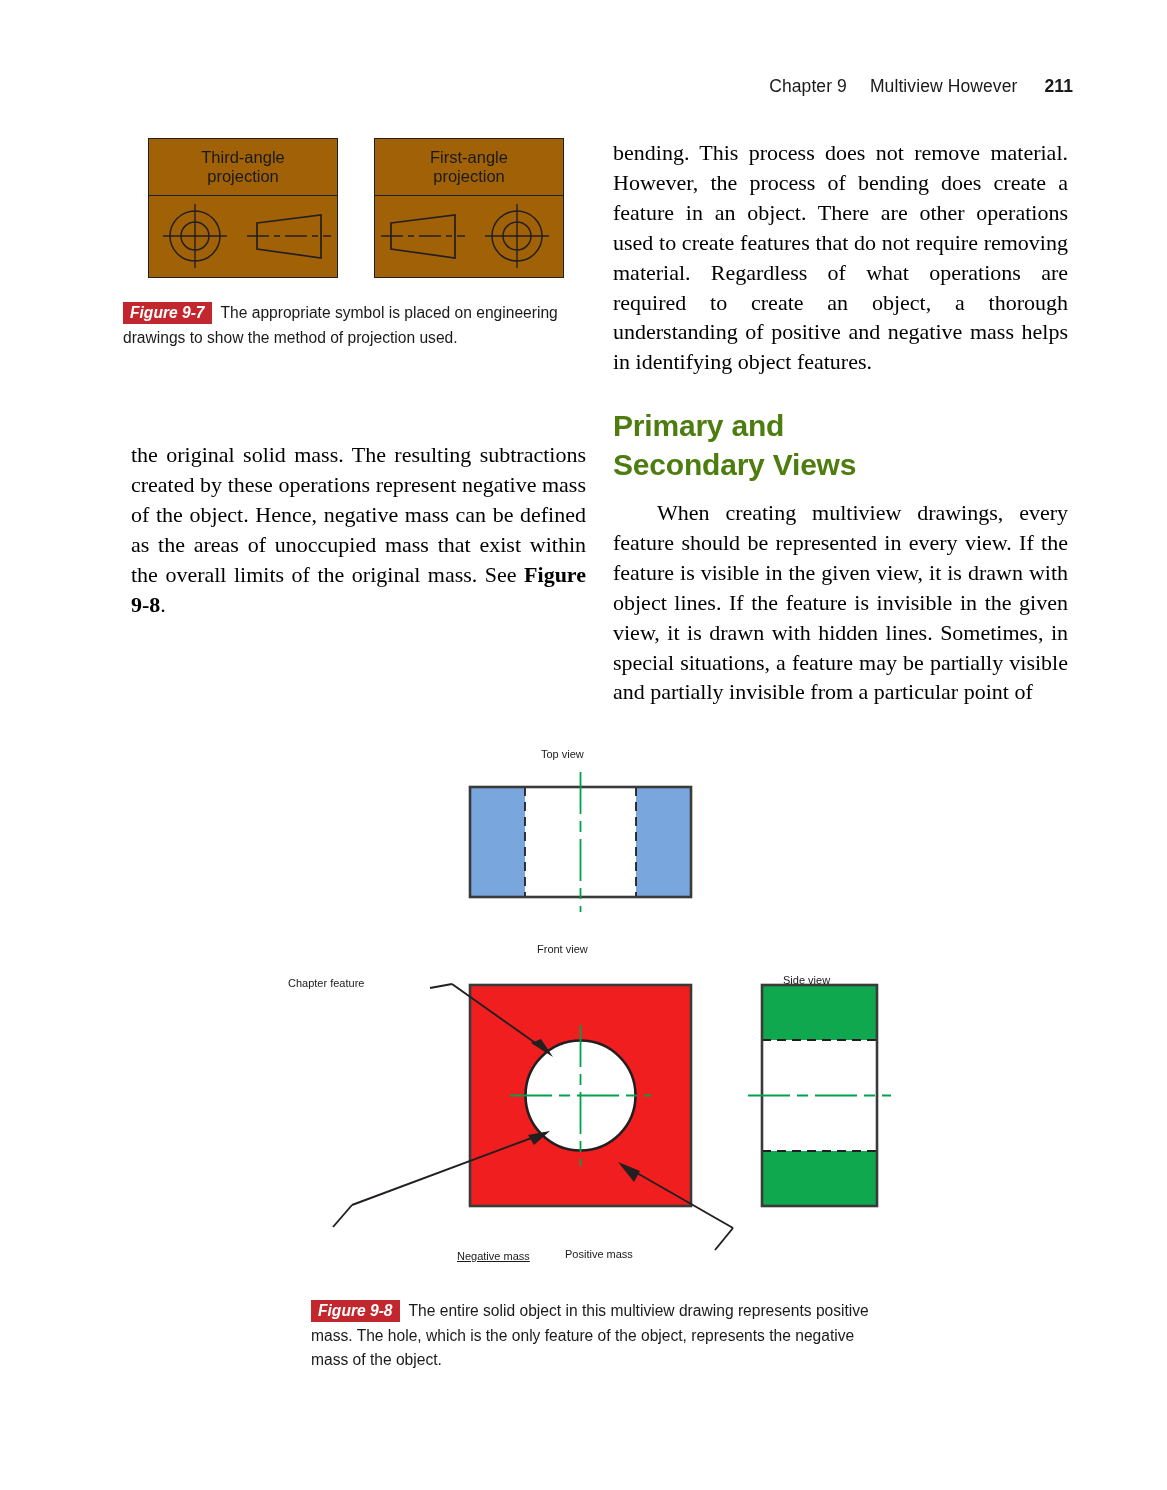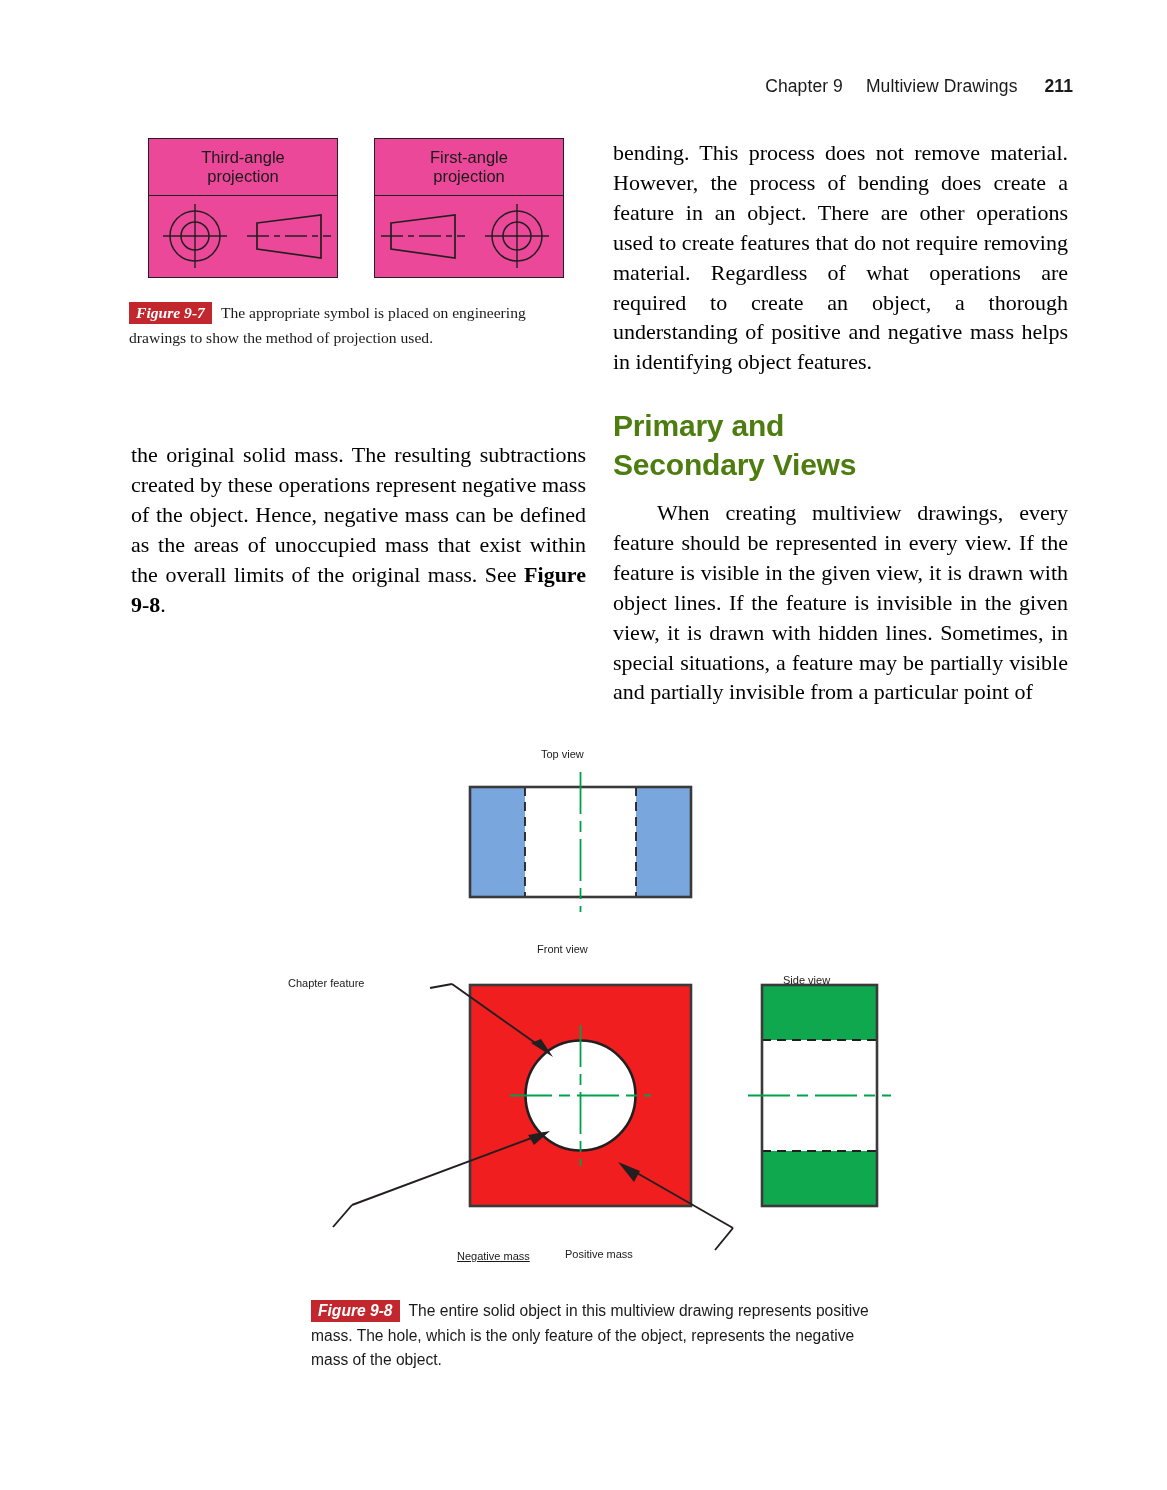--- a/index.html
+++ b/index.html
@@ -87,21 +87,21 @@
     position: absolute;
     left: 148px;
     top: 138px;
   }
   .proj-box {
     position: absolute;
     top: 0;
     width: 190px;
     height: 140px;
     border: 1.6px solid #231f20;
-    background: #ec4899;
+    background: #a16207;
     box-sizing: border-box;
   }
   #proj-third { left: 0; }
   #proj-first { left: 226px; }
   .proj-label {
     height: 57px;
     box-sizing: border-box;
     border-bottom: 1.6px solid #231f20;
     display: flex;
     flex-direction: column;
@@ -136,38 +136,37 @@
   #label-top   { left: 541px; top: 748px; }
   #label-front { left: 537px; top: 943px; }
   #label-side  { left: 783px; top: 974px; }
   #label-object-feature { left: 288px; top: 977px; }
   #label-negative-mass  { left: 457px; top: 1250px; text-decoration: underline; }
   #label-positive-mass  { left: 565px; top: 1248px; }
 
   
   #cap97 {
     position: absolute;
-    left: 129px;
+    left: 123px;
     top: 301px;
     width: 445px;
-    font-family: Liberation Serif, serif;
   }
   #cap98 {
     position: absolute;
     left: 311px;
     top: 1299px;
     width: 575px;
   }
 </style>
 </head>
 <body>
 
 <div id="running-head">
   <span class="rh-chapter">Chapter 9</span>
-  <span class="rh-title">Multiview Drawings</span>
+  <span class="rh-title">Multiview However</span>
   <span class="rh-page">211</span>
 </div>
 
 <div id="fig97">
 
   <div class="proj-box" id="proj-third">
     <div class="proj-label">
       <span>Third-angle</span>
       <span>projection</span>
     </div>

